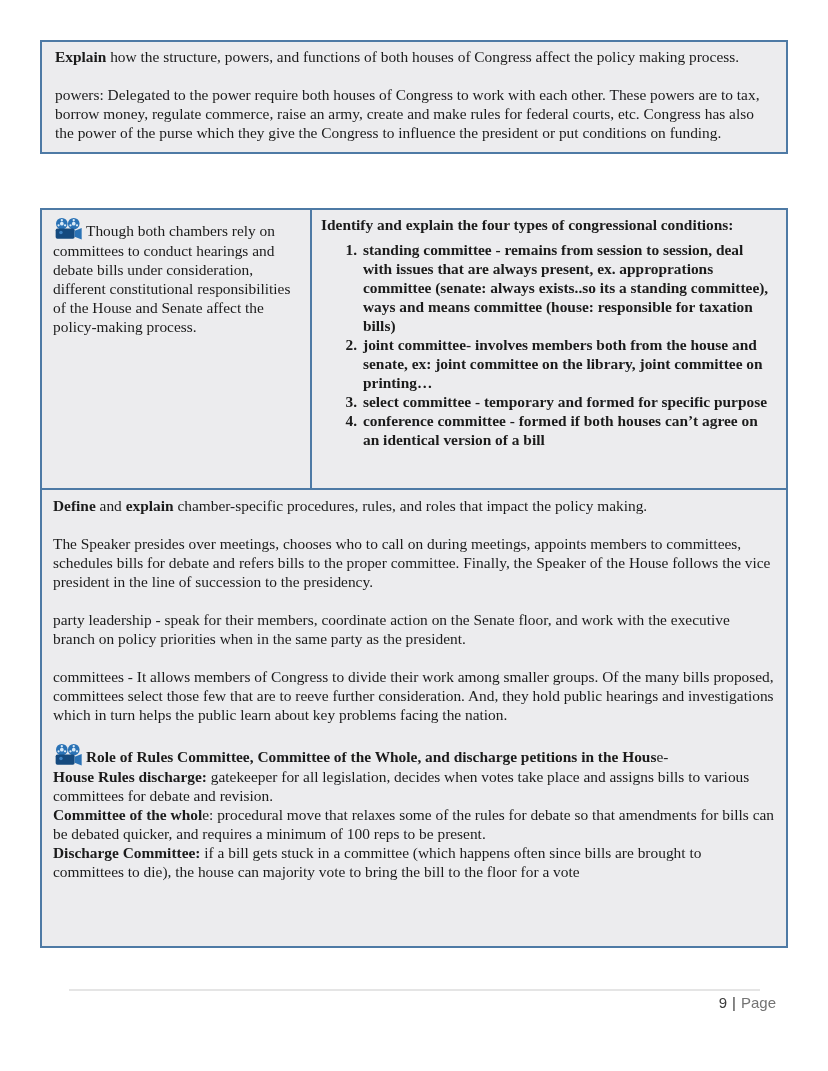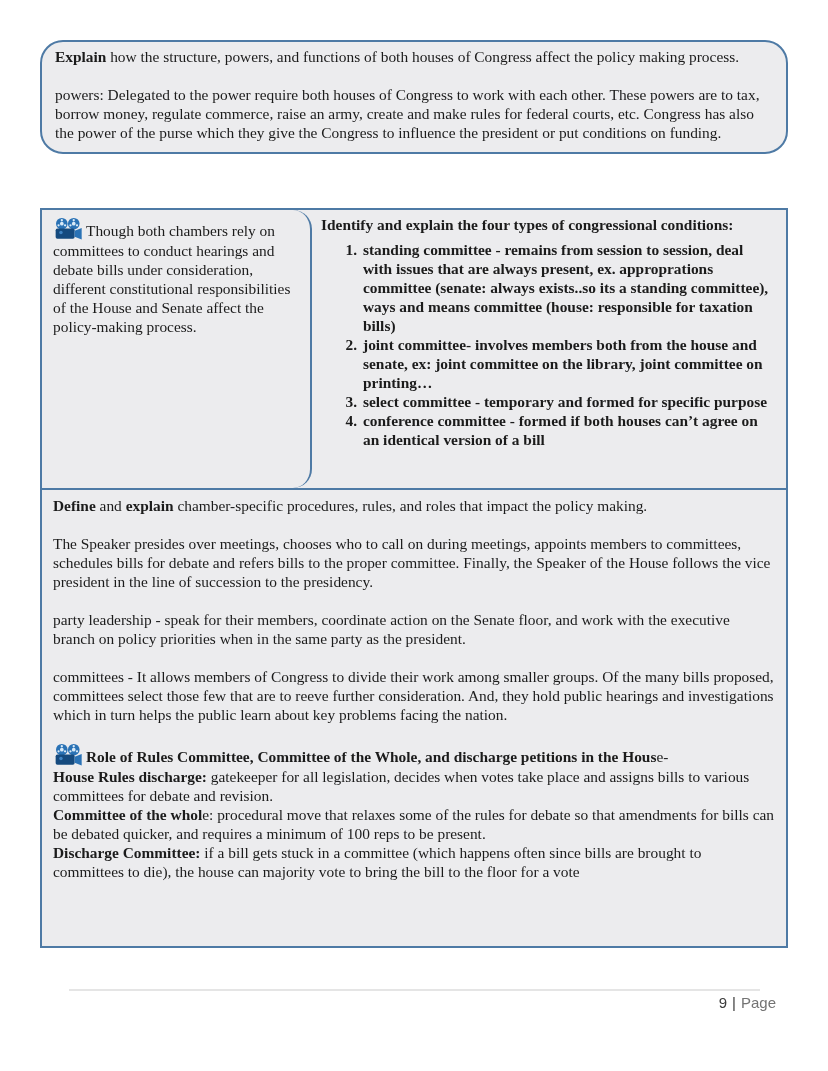--- a/index.html
+++ b/index.html
@@ -5,24 +5,24 @@
   html,body{margin:0;padding:0;background:#ffffff;}
   .page{
     position:relative;width:828px;height:1071px;background:#ffffff;
     font-family:"Liberation Serif","DejaVu Serif",serif;
     color:#1b1b1b;font-size:15.4px;line-height:19px;overflow:hidden;
   }
   .box{
     position:absolute;box-sizing:border-box;
     border:2px solid #4e7aa5;background:#ececee;
   }
-  .box1{left:40px;top:40px;width:748px;height:114px;padding:5px 13px;overflow:hidden;border-radius:23px;}
+  .box1{left:40px;top:40px;width:748px;height:114px;padding:5px 13px;overflow:hidden;}
   .box2{left:40px;top:208px;width:748px;height:740px;display:flex;flex-direction:column;}
   .rowA{display:flex;height:280px;box-sizing:border-box;border-bottom:2px solid #4e7aa5;flex:none;}
-  .cellL{width:270px;box-sizing:border-box;border-right:2px solid #4e7aa5;padding:7px 10px 0 11px;border-radius:19px;}
+  .cellL{width:270px;box-sizing:border-box;border-right:2px solid #4e7aa5;padding:7px 10px 0 11px;}
   .cellR{flex:1;padding:5px 10px 0 9px;}
   .rowB{flex:1;padding:6px 12px 0 11px;overflow:hidden;}
   p{margin:0 0 19px 0;}
   p.tight{margin:0;}
   .b{font-weight:bold;}
   .hd{font-weight:bold;margin:0;}
   ol{margin:6px 0 0 0;padding:0 0 0 40px;font-weight:bold;}
   ol li{margin:0;padding-left:2px;}
   .cam{width:30px;height:24px;vertical-align:-5px;margin-right:3px;}
   .hd-ic{margin:0 0 19px 0;}

